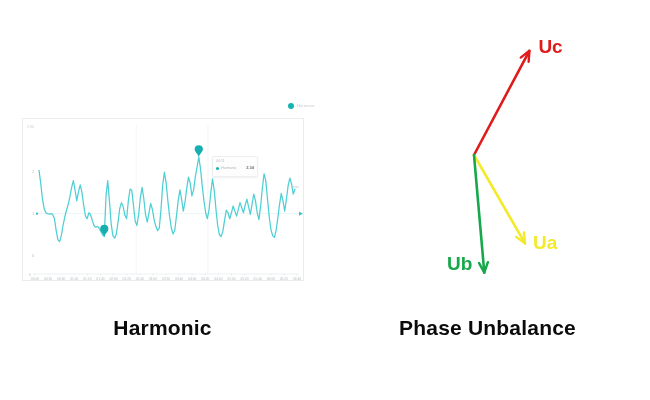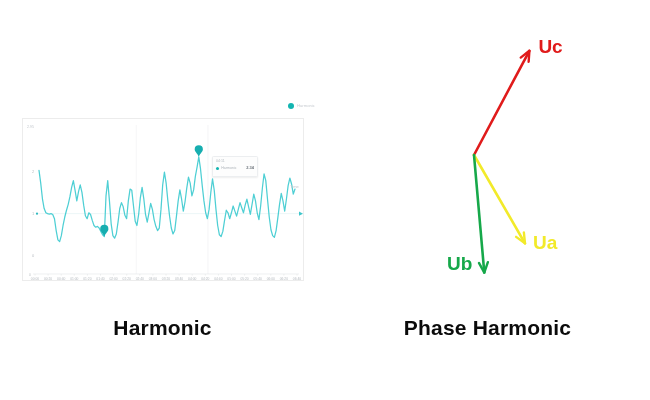--- a/index.html
+++ b/index.html
@@ -260,14 +260,14 @@
         <path d="M 198.86245084937295 232.3935682937093 L 200 243.33459118601274 L 191.09357080719167 236.87893327736458" fill="none" stroke="#f2ea2a" stroke-width="2.4" stroke-linecap="round" stroke-linejoin="round"></path>
       </g>
       <text x="208" y="249.33459118601274" text-anchor="start" font-size="19" font-weight="bold" font-family="&quot;Liberation Sans&quot;, sans-serif" fill="#f2ea2a">Ua</text>
       <g>
         <line x1="149" y1="155" x2="159.28437764422367" y2="272.55097437482596" stroke="#16a84a" stroke-width="2.6" stroke-linecap="round"></line>
         <path d="M 162.8772840672839 262.1542910847025 L 159.28437764422367 272.55097437482596 L 153.94069043583642 262.93614171799214" fill="none" stroke="#16a84a" stroke-width="2.4" stroke-linecap="round" stroke-linejoin="round"></path>
       </g>
       <text x="147.28437764422367" y="269.55097437482596" text-anchor="end" font-size="19" font-weight="bold" font-family="&quot;Liberation Sans&quot;, sans-serif" fill="#16a84a">Ub</text>
     </svg>
 
-  <div class="caption">Phase Harmonic</div>
+  <div class="caption">Phase Unbalance</div>
 </div>
 
 </body></html>

